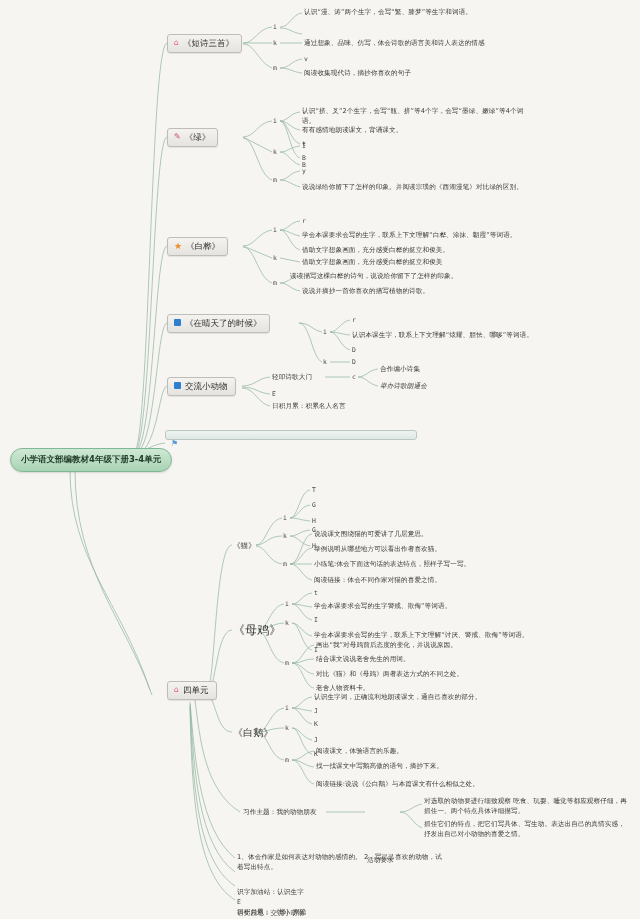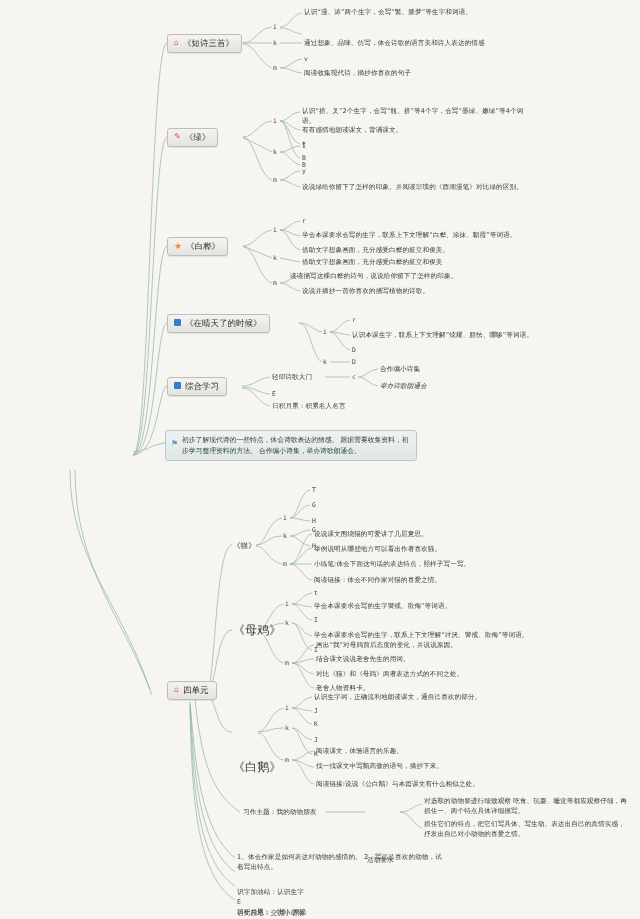--- a/index.html
+++ b/index.html
@@ -158,45 +158,47 @@
       <path d="M292 760 C 302 760, 304 752, 314 751"></path>
       <path d="M292 760 C 302 760, 304 766, 314 767"></path>
       <path d="M292 760 C 302 760, 304 782, 314 784"></path>
 
       <path d="M326 812 L 365 812"></path>
       <path d="M400 812 C 410 812, 412 806, 422 804"></path>
       <path d="M400 812 C 410 812, 412 824, 422 828"></path>
     </g>
   </svg>
 
+  <div class="root" style="left:10px;top:448px;">
+    <span>小学语文部编教材4年级下册3-4单元</span>
+  </div>
 
   <div class="node" style="left:167px;top:34px;">
     <span class="ic house">⌂</span>
     <span>《短诗三首》</span>
   </div>
   <div class="node" style="left:167px;top:128px;">
     <span class="ic brush">✎</span>
     <span>《绿》</span>
   </div>
   <div class="node" style="left:167px;top:237px;">
     <span class="ic star">★</span>
     <span>《白桦》</span>
   </div>
   <div class="node" style="left:167px;top:314px;">
     <span class="ic"><i class="sq"></i></span>
     <span>《在晴天了的时候》</span>
   </div>
   <div class="node" style="left:167px;top:377px;">
     <span class="ic"><i class="sq"></i></span>
-    <span>综合学习</span>
+    <span>交流小动物</span>
   </div>
 
   <div class="callout" style="left:165px;top:430px;width:252px;">
     <span class="flag">⚑</span>
-    <span>初步了解现代诗的一些特点，体会诗歌表达的情感。 跟据需要收集资料，初步学习整理资料的方法。 合作编小诗集，举办诗歌朗通会。</span>
   </div>
 
   <div class="code" style="left:273px;top:23px;">i</div>
   <div class="code" style="left:273px;top:39px;">k</div>
   <div class="code" style="left:273px;top:64px;">m</div>
   <div class="leaf" style="left:304px;top:8px;">认识“漫、涛”两个生字，会写“繁、膝梦”等生字和词语。</div>
   <div class="leaf" style="left:304px;top:39px;">通过想象、品味、仿写，体会诗歌的语言美和诗人表达的情感</div>
   <div class="code" style="left:304px;top:55px;">v</div>
   <div class="leaf" style="left:304px;top:69px;">阅读收集现代诗，摘抄你喜欢的句子</div>
 
@@ -262,21 +264,21 @@
   <div class="code" style="left:314px;top:589px;">t</div>
   <div class="leaf" style="left:314px;top:602px;">学会本课要求会写的生字警戒、欺侮”等词语。</div>
   <div class="code" style="left:314px;top:616px;">I</div>
   <div class="leaf" style="left:314px;top:631px;">学会本课要求会写的生字，联系上下文理解“讨厌、警戒、欺侮”等词语。</div>
   <div class="code" style="left:314px;top:646px;">I</div>
   <div class="leaf" style="left:316px;top:641px;">画出“我”对母鸡前后态度的变化，并说说原因。</div>
   <div class="leaf" style="left:316px;top:655px;">结合课文说说老舍先生的用词。</div>
   <div class="leaf" style="left:316px;top:670px;">对比《猫》和《母鸡》两者表达方式的不同之处。</div>
   <div class="leaf" style="left:316px;top:684px;">老舍人物资料卡。</div>
 
-  <div class="leaf" style="left:233px;top:728px;font-size:12px;margin-top:35px;">《白鹅》</div>
+  <div class="leaf" style="left:233px;top:728px;font-size:10px;">《白鹅》</div>
   <div class="code" style="left:285px;top:704px;">i</div>
   <div class="code" style="left:285px;top:724px;">k</div>
   <div class="code" style="left:285px;top:756px;">m</div>
   <div class="leaf" style="left:314px;top:693px;">认识生字词，正确流利地朗读课文，通自己喜欢的部分。</div>
   <div class="code" style="left:314px;top:707px;">J</div>
   <div class="code" style="left:314px;top:720px;">K</div>
   <div class="code" style="left:314px;top:736px;">J</div>
   <div class="code" style="left:314px;top:750px;">K</div>
   <div class="leaf" style="left:316px;top:747px;">阅读课文，体验语言的乐趣。</div>
   <div class="leaf" style="left:316px;top:762px;">找一找课文中写鹅高傲的语句，摘抄下来。</div>

